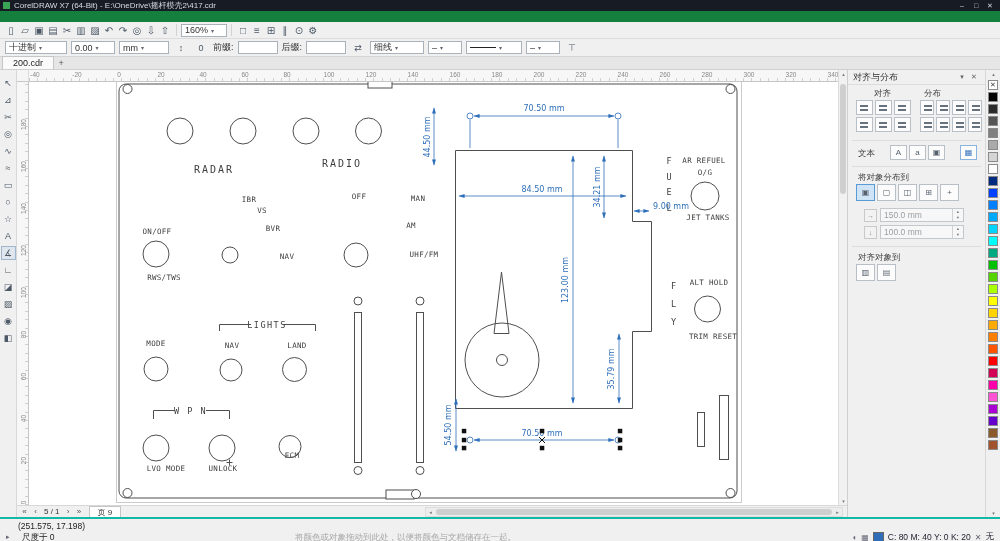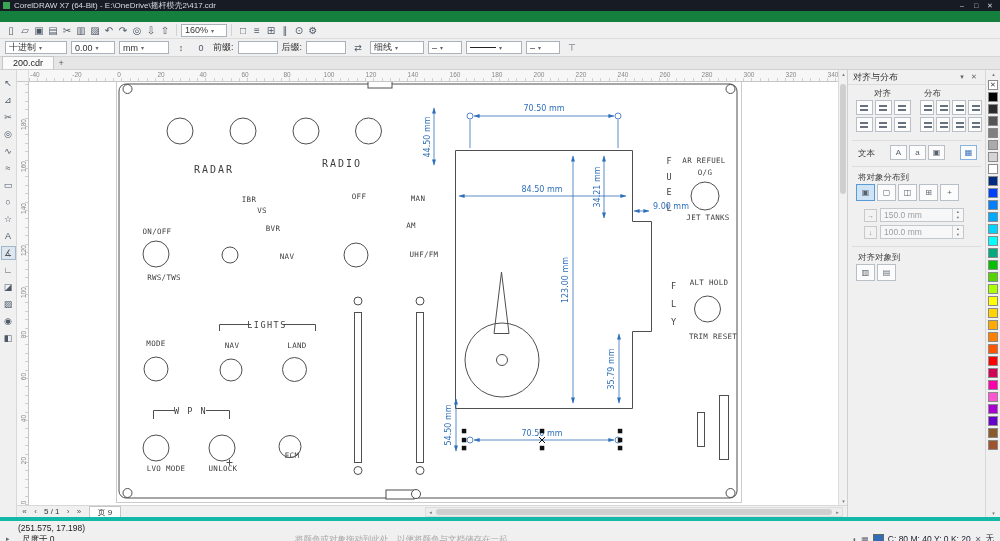--- a/index.html
+++ b/index.html
@@ -115,21 +115,21 @@
   .pg-tab{height:11px;line-height:11px;background:#fff;border:1px solid #c5c5c5;border-bottom:none;
           padding:0 8px;margin-left:4px;font-size:8px;}
   .hscroll{margin-left:auto;margin-right:4px;position:relative;width:418px;height:10px;
            background:#ededed;border:1px solid #ddd;box-sizing:border-box;}
   .hthumb{position:absolute;left:10px;right:10px;top:1px;bottom:1px;background:#cfcfcf;border-radius:3px;}
   .hs-arrow{position:absolute;top:0;width:9px;height:9px;line-height:9px;text-align:center;
             font-size:5px;color:#777;}
 
   
   .statusbar{position:absolute;left:0;right:0;top:517px;height:24px;background:#f0f0f0;
-             border-top:4px solid #14b8a6;box-sizing:border-box;}
+             border-top:2px solid #14b8a6;box-sizing:border-box;}
   .sb-coords{position:absolute;left:18px;top:2px;font-size:8.5px;color:#222;}
   .sb-icon{position:absolute;left:6px;top:14px;font-size:7px;color:#667;}
   .sb-scale{position:absolute;left:22px;top:13px;font-size:8.5px;color:#222;}
   .sb-hint{position:absolute;left:295px;top:13px;font-size:8.5px;color:#a8a8a8;}
   .sb-right{position:absolute;right:6px;top:12px;display:flex;align-items:center;gap:4px;
             font-size:8.5px;color:#223;}
   .sb-mini-icon{font-size:8px;color:#667;}
   .swatch-mini{width:9px;height:9px;border:1px solid #666;display:inline-block;}
 
   

